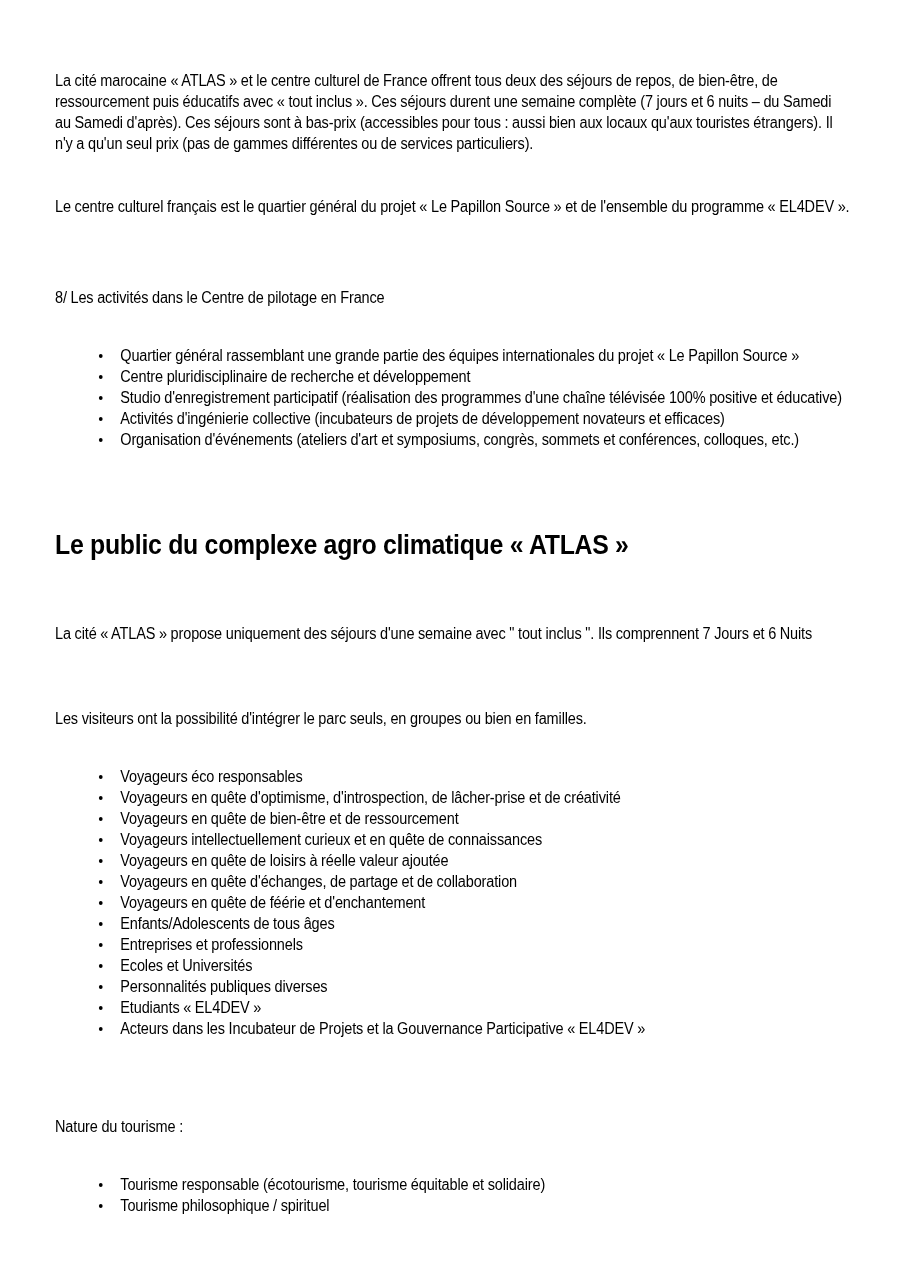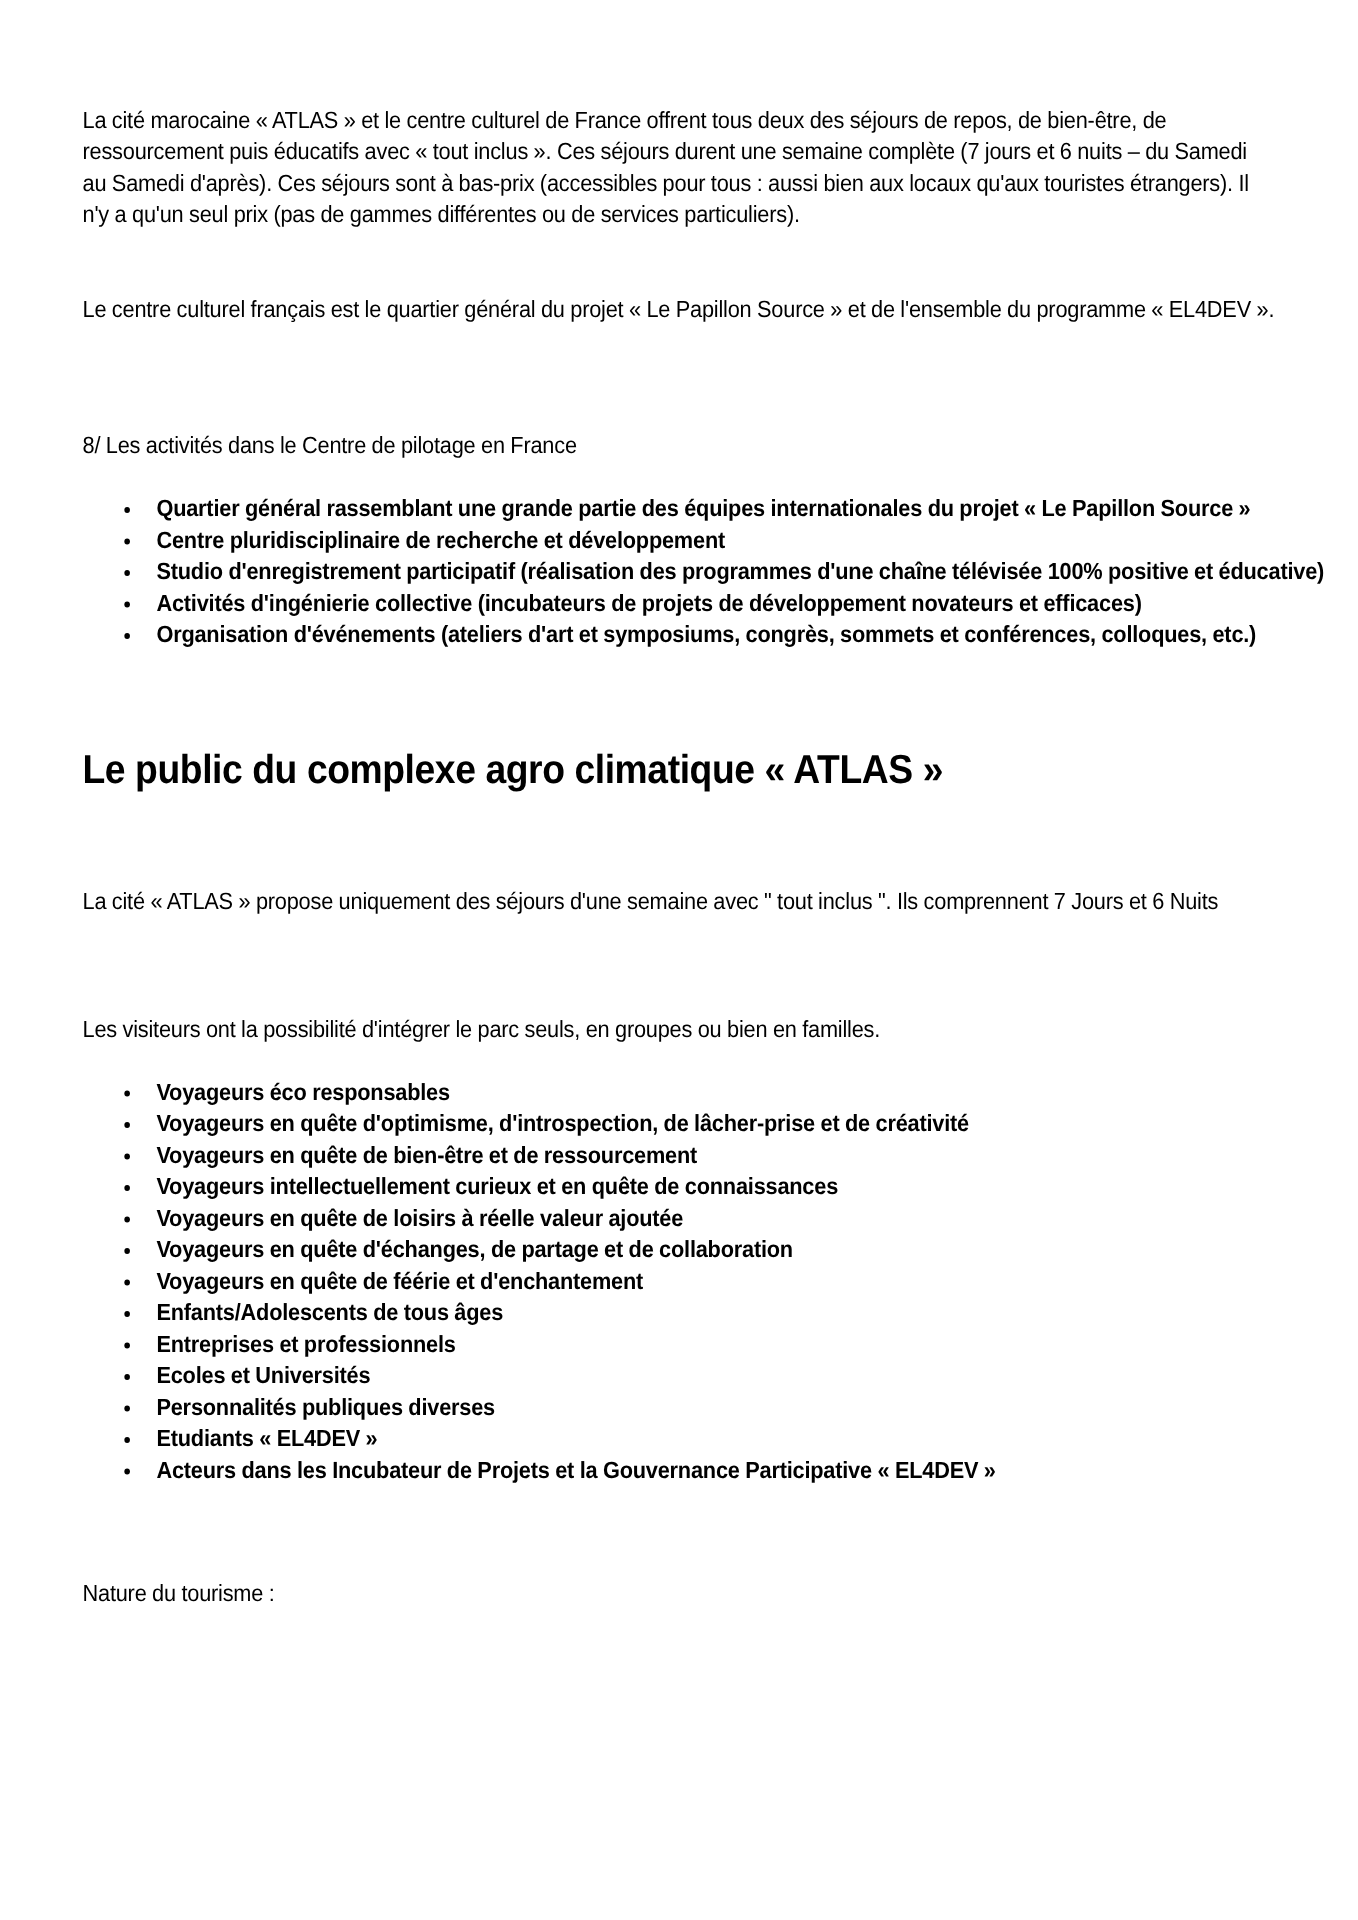--- a/index.html
+++ b/index.html
@@ -50,24 +50,23 @@
     font-size: 27px;
     line-height: 32px;
     font-weight: bold;
     letter-spacing: -0.3px;
     transform: scaleX(0.92);
     transform-origin: left top;
     width: 108%;
   }
 
   ul.bullets {
-    margin: 0;
+    margin: 16px;
     padding: 0;
     list-style: none;
-    font-weight: bold;
   }
   ul.bullets > li {
     position: relative;
     margin: 0;
     padding-left: 53px;
     font-size: 15.6px;
     line-height: 21px;
     letter-spacing: -0.15px;
     word-spacing: -0.2px;
     transform: scaleX(0.93);
@@ -196,15 +195,25 @@
         <span class="li-text">Acteurs dans les Incubateur de Projets et la Gouvernance Participative « EL4DEV »</span>
       </li>
     </ul>
 
     <div style="height:61px"></div>
 
     <p class="para">Nature du tourisme :</p>
 
     <div class="gap-s"></div>
 
+    <ul class="bullets">
+      <li>
+        <span class="bullet-dot"></span>
+        <span class="li-text">Tourisme responsable (écotourisme, tourisme équitable et solidaire)</span>
+      </li>
+      <li>
+        <span class="bullet-dot"></span>
+        <span class="li-text">Tourisme philosophique / spirituel</span>
+      </li>
+    </ul>
 
   </div>
 </div>
 
 </body></html>

